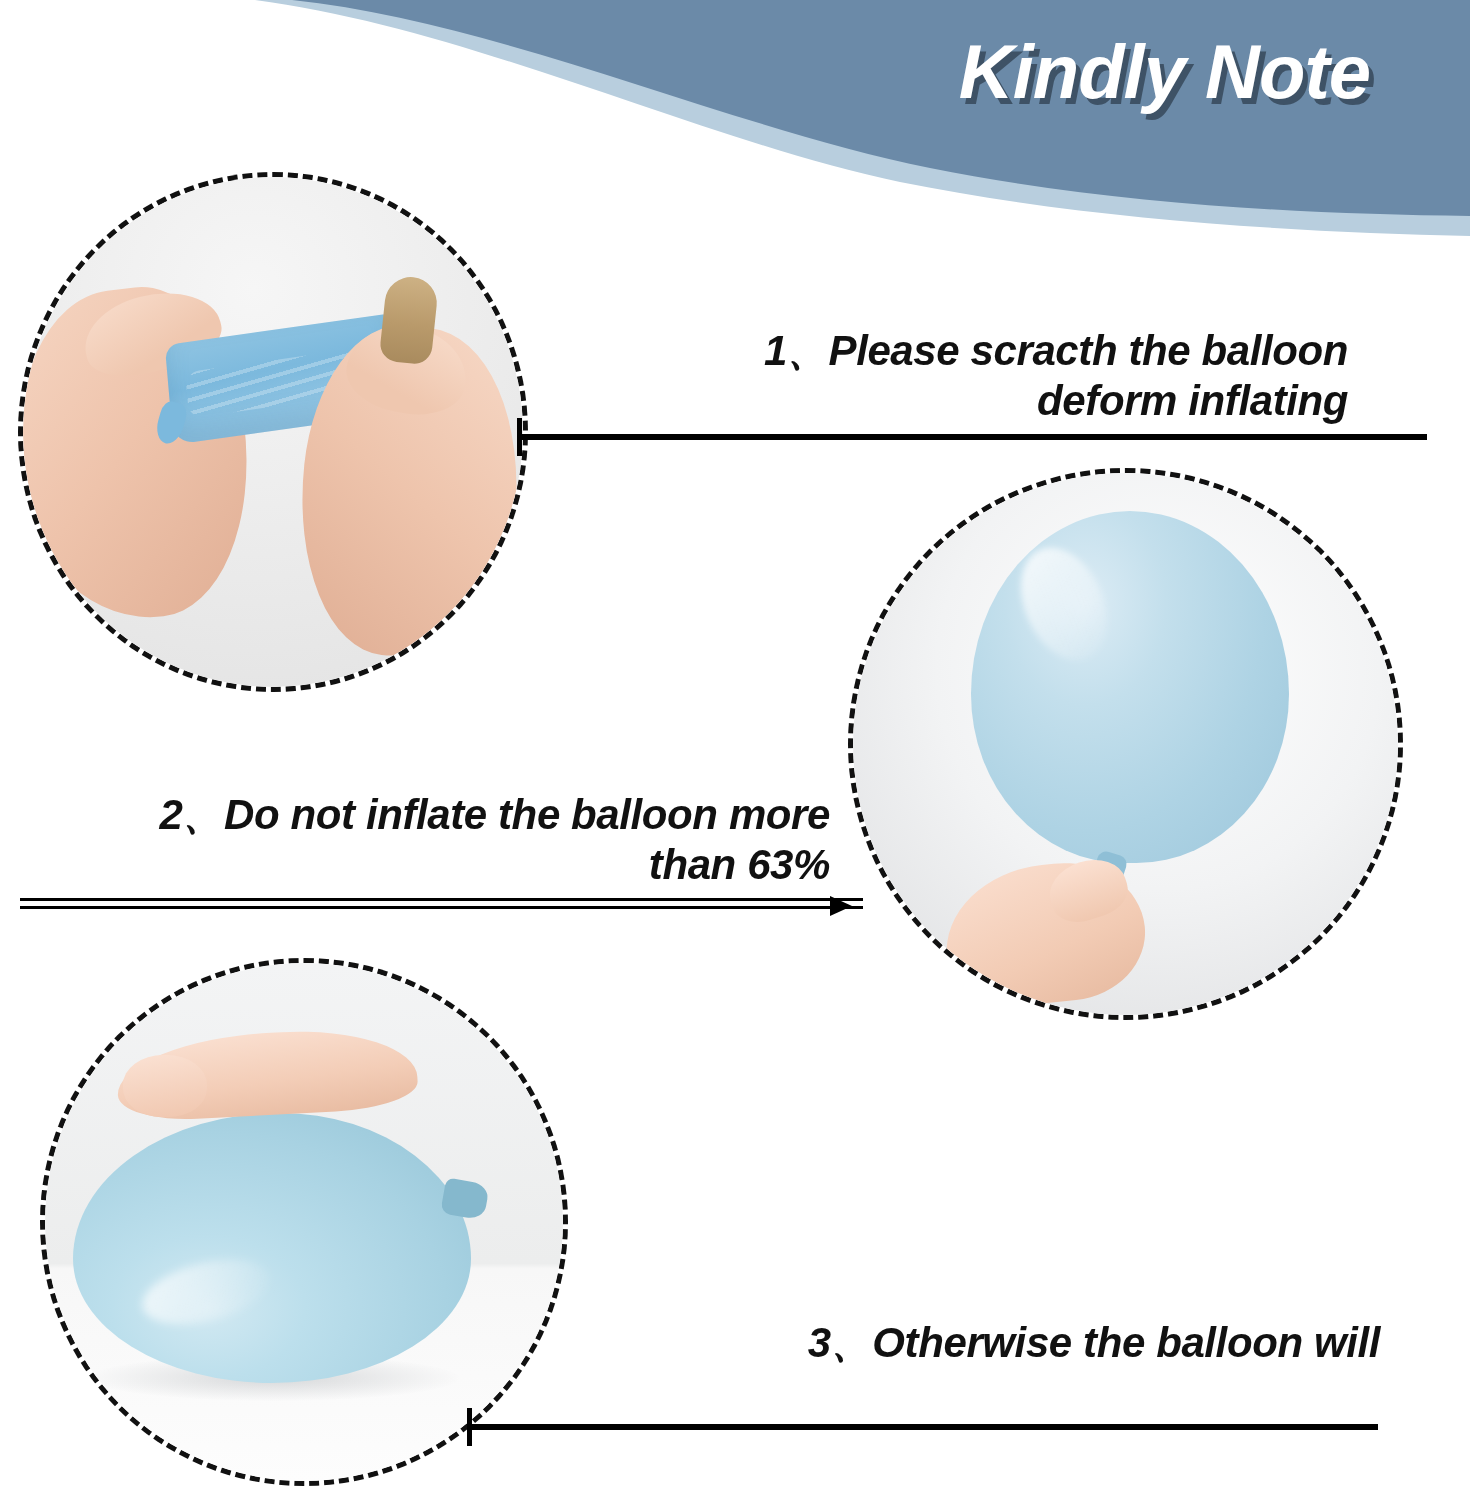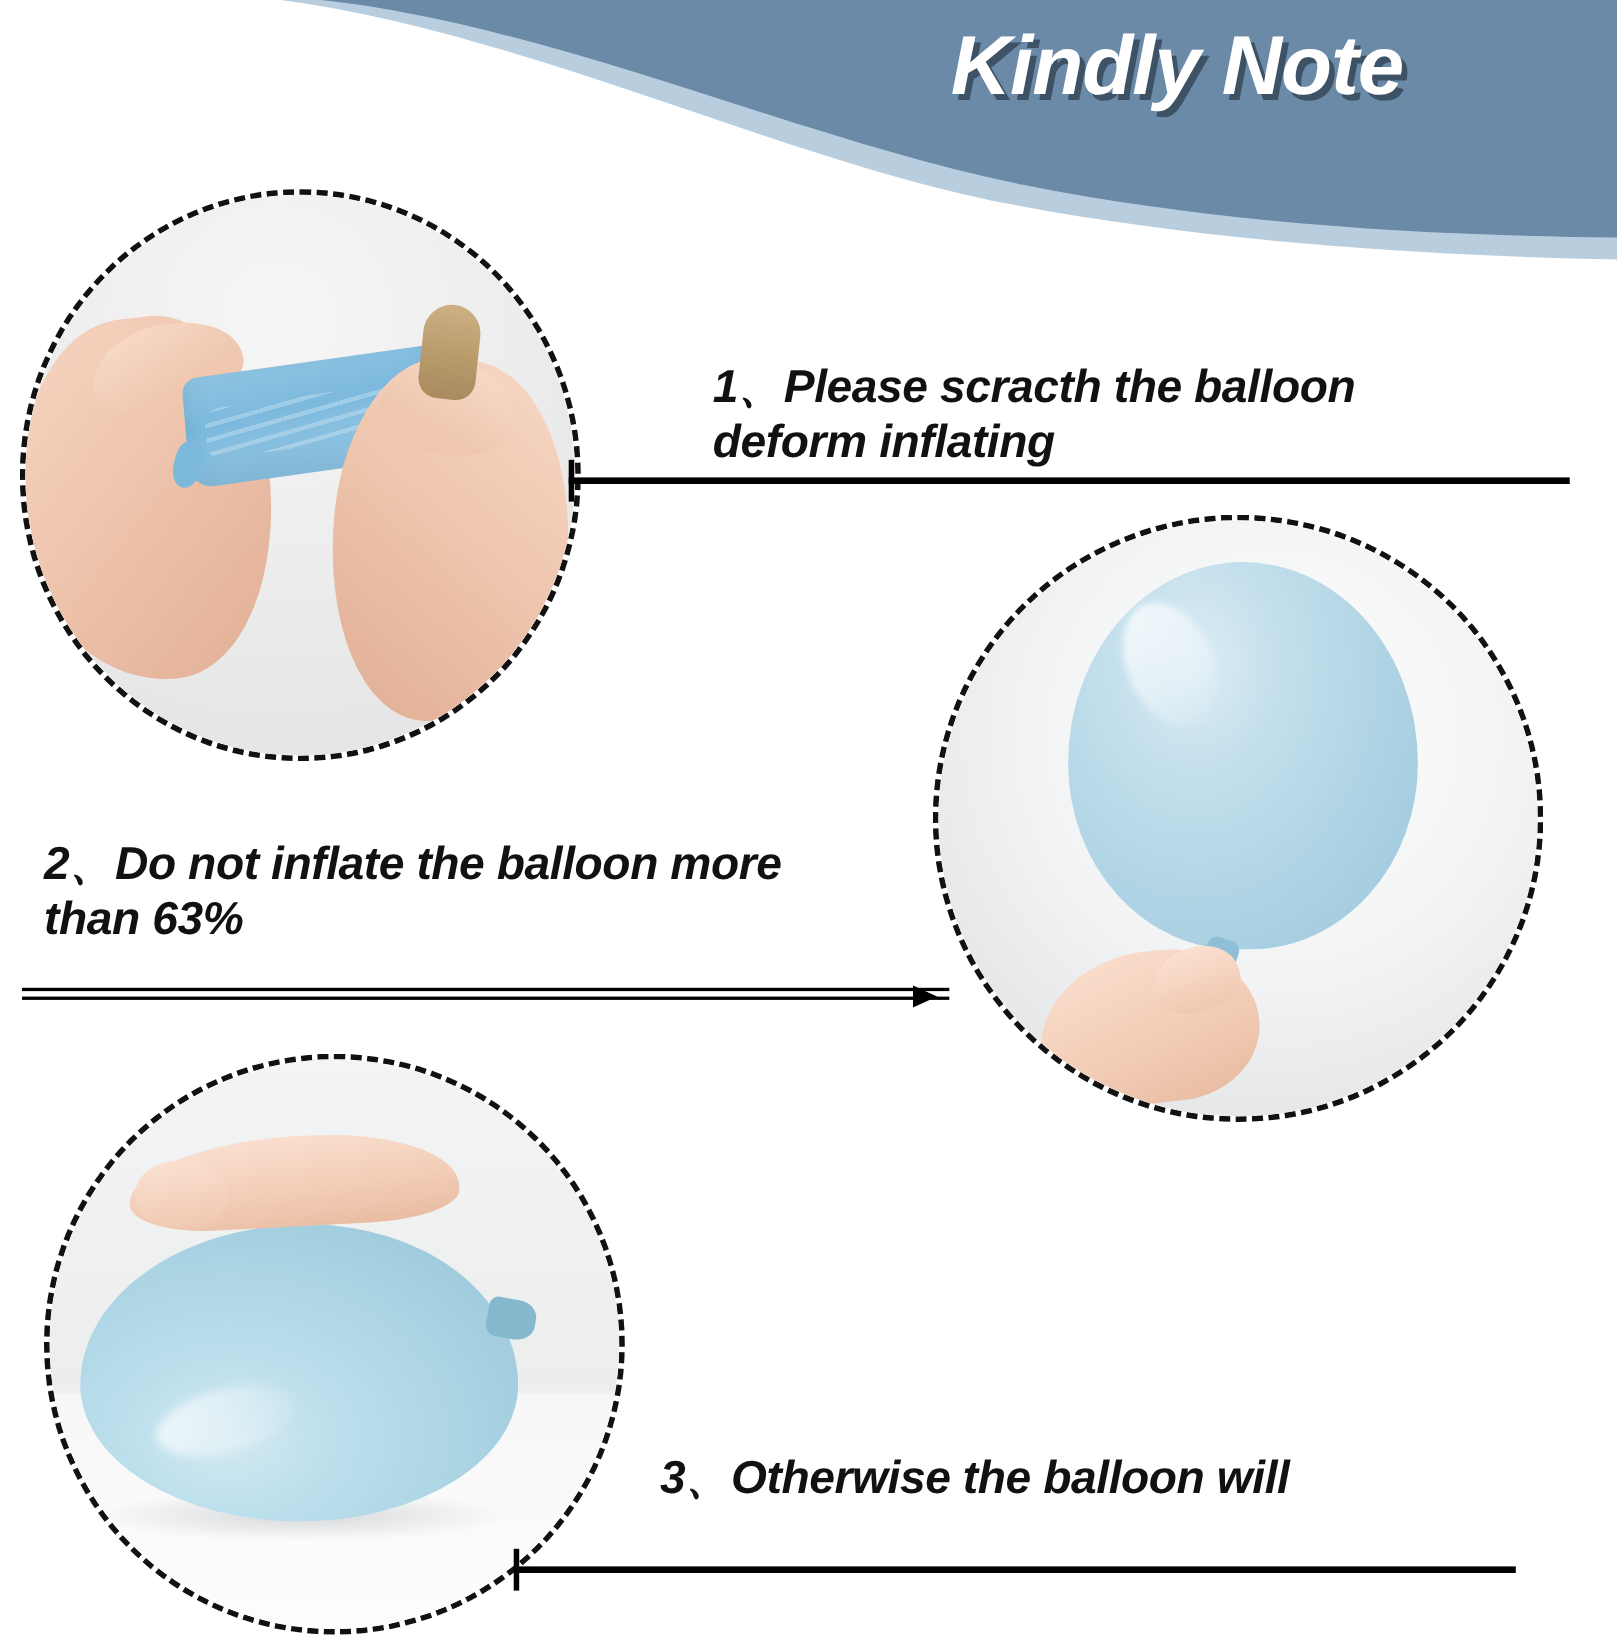--- a/index.html
+++ b/index.html
@@ -22,24 +22,24 @@
   .header-wave {
     position: absolute;
     top: 0;
     left: 0;
     width: 1470px;
     height: 260px;
     pointer-events: none;
   }
   .header-title {
     position: absolute;
-    top: 16px;
+    top: 28px;
     left: 770px;
     width: 600px;
-    text-align: center;
+    text-align: right;
     font-size: 76px;
     font-weight: bold;
     font-style: italic;
     color: #ffffff;
     letter-spacing: -1px;
     text-shadow: 5px 6px 0 rgba(38,52,66,0.65);
     white-space: nowrap;
   }
 
   
@@ -105,29 +105,29 @@
   .tick-3 { left: 467px; top: 1408px; height: 38px; }
 
   
   .step-text {
     position: absolute;
     font-size: 42px;
     font-weight: bold;
     font-style: italic;
     color: #111111;
     line-height: 1.18;
-    text-align: left;
+    text-align: right;
     letter-spacing: -0.4px;
   }
   .step-text .num {
     font-style: italic;
     font-weight: bold;
   }
   .step-1 { left: 648px; top: 326px;  width: 700px; }
-  .step-2 { left: 40px;  top: 760px;  width: 790px; }
+  .step-2 { left: 40px;  top: 790px;  width: 790px; }
   .step-3 { left: 600px; top: 1318px; width: 780px; }
 
   
   .bg-soft-1 {
     position: absolute; inset: 0;
     background:
       radial-gradient(circle at 46% 22%, #f6f6f6 0%, #ebebeb 55%, #e2e2e2 100%);
   }
   .p1-hand-l {
     position: absolute;

